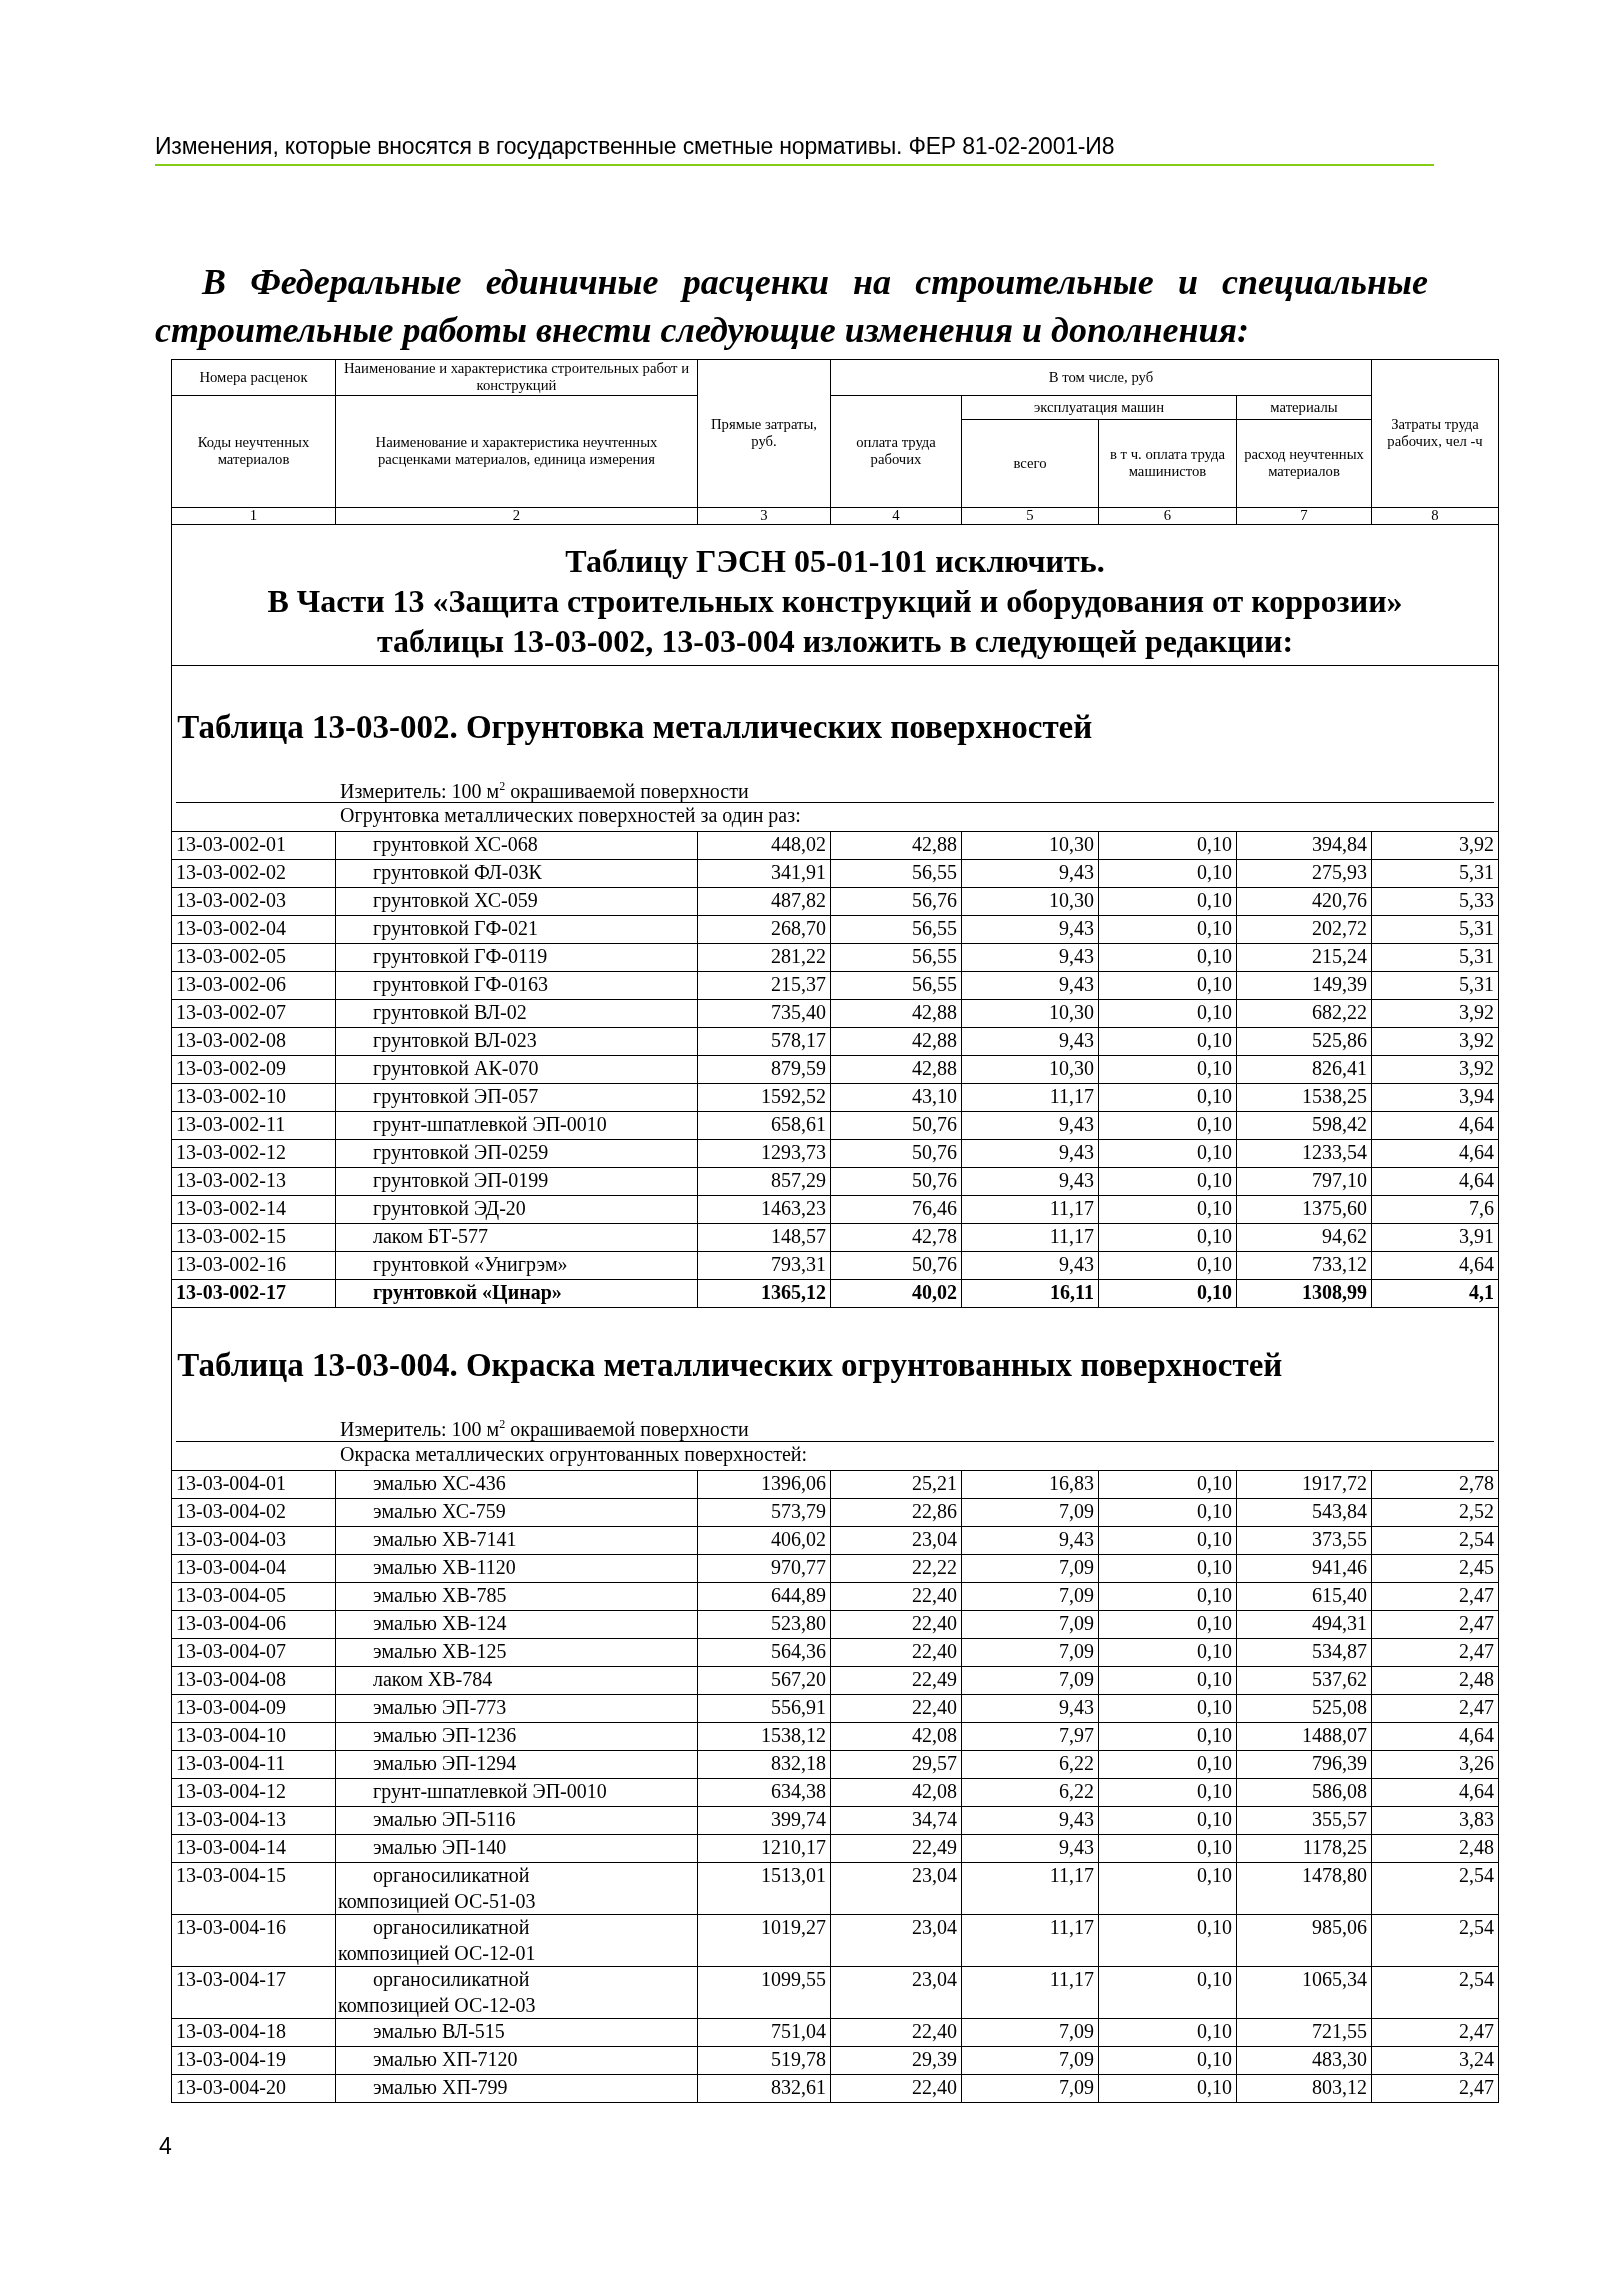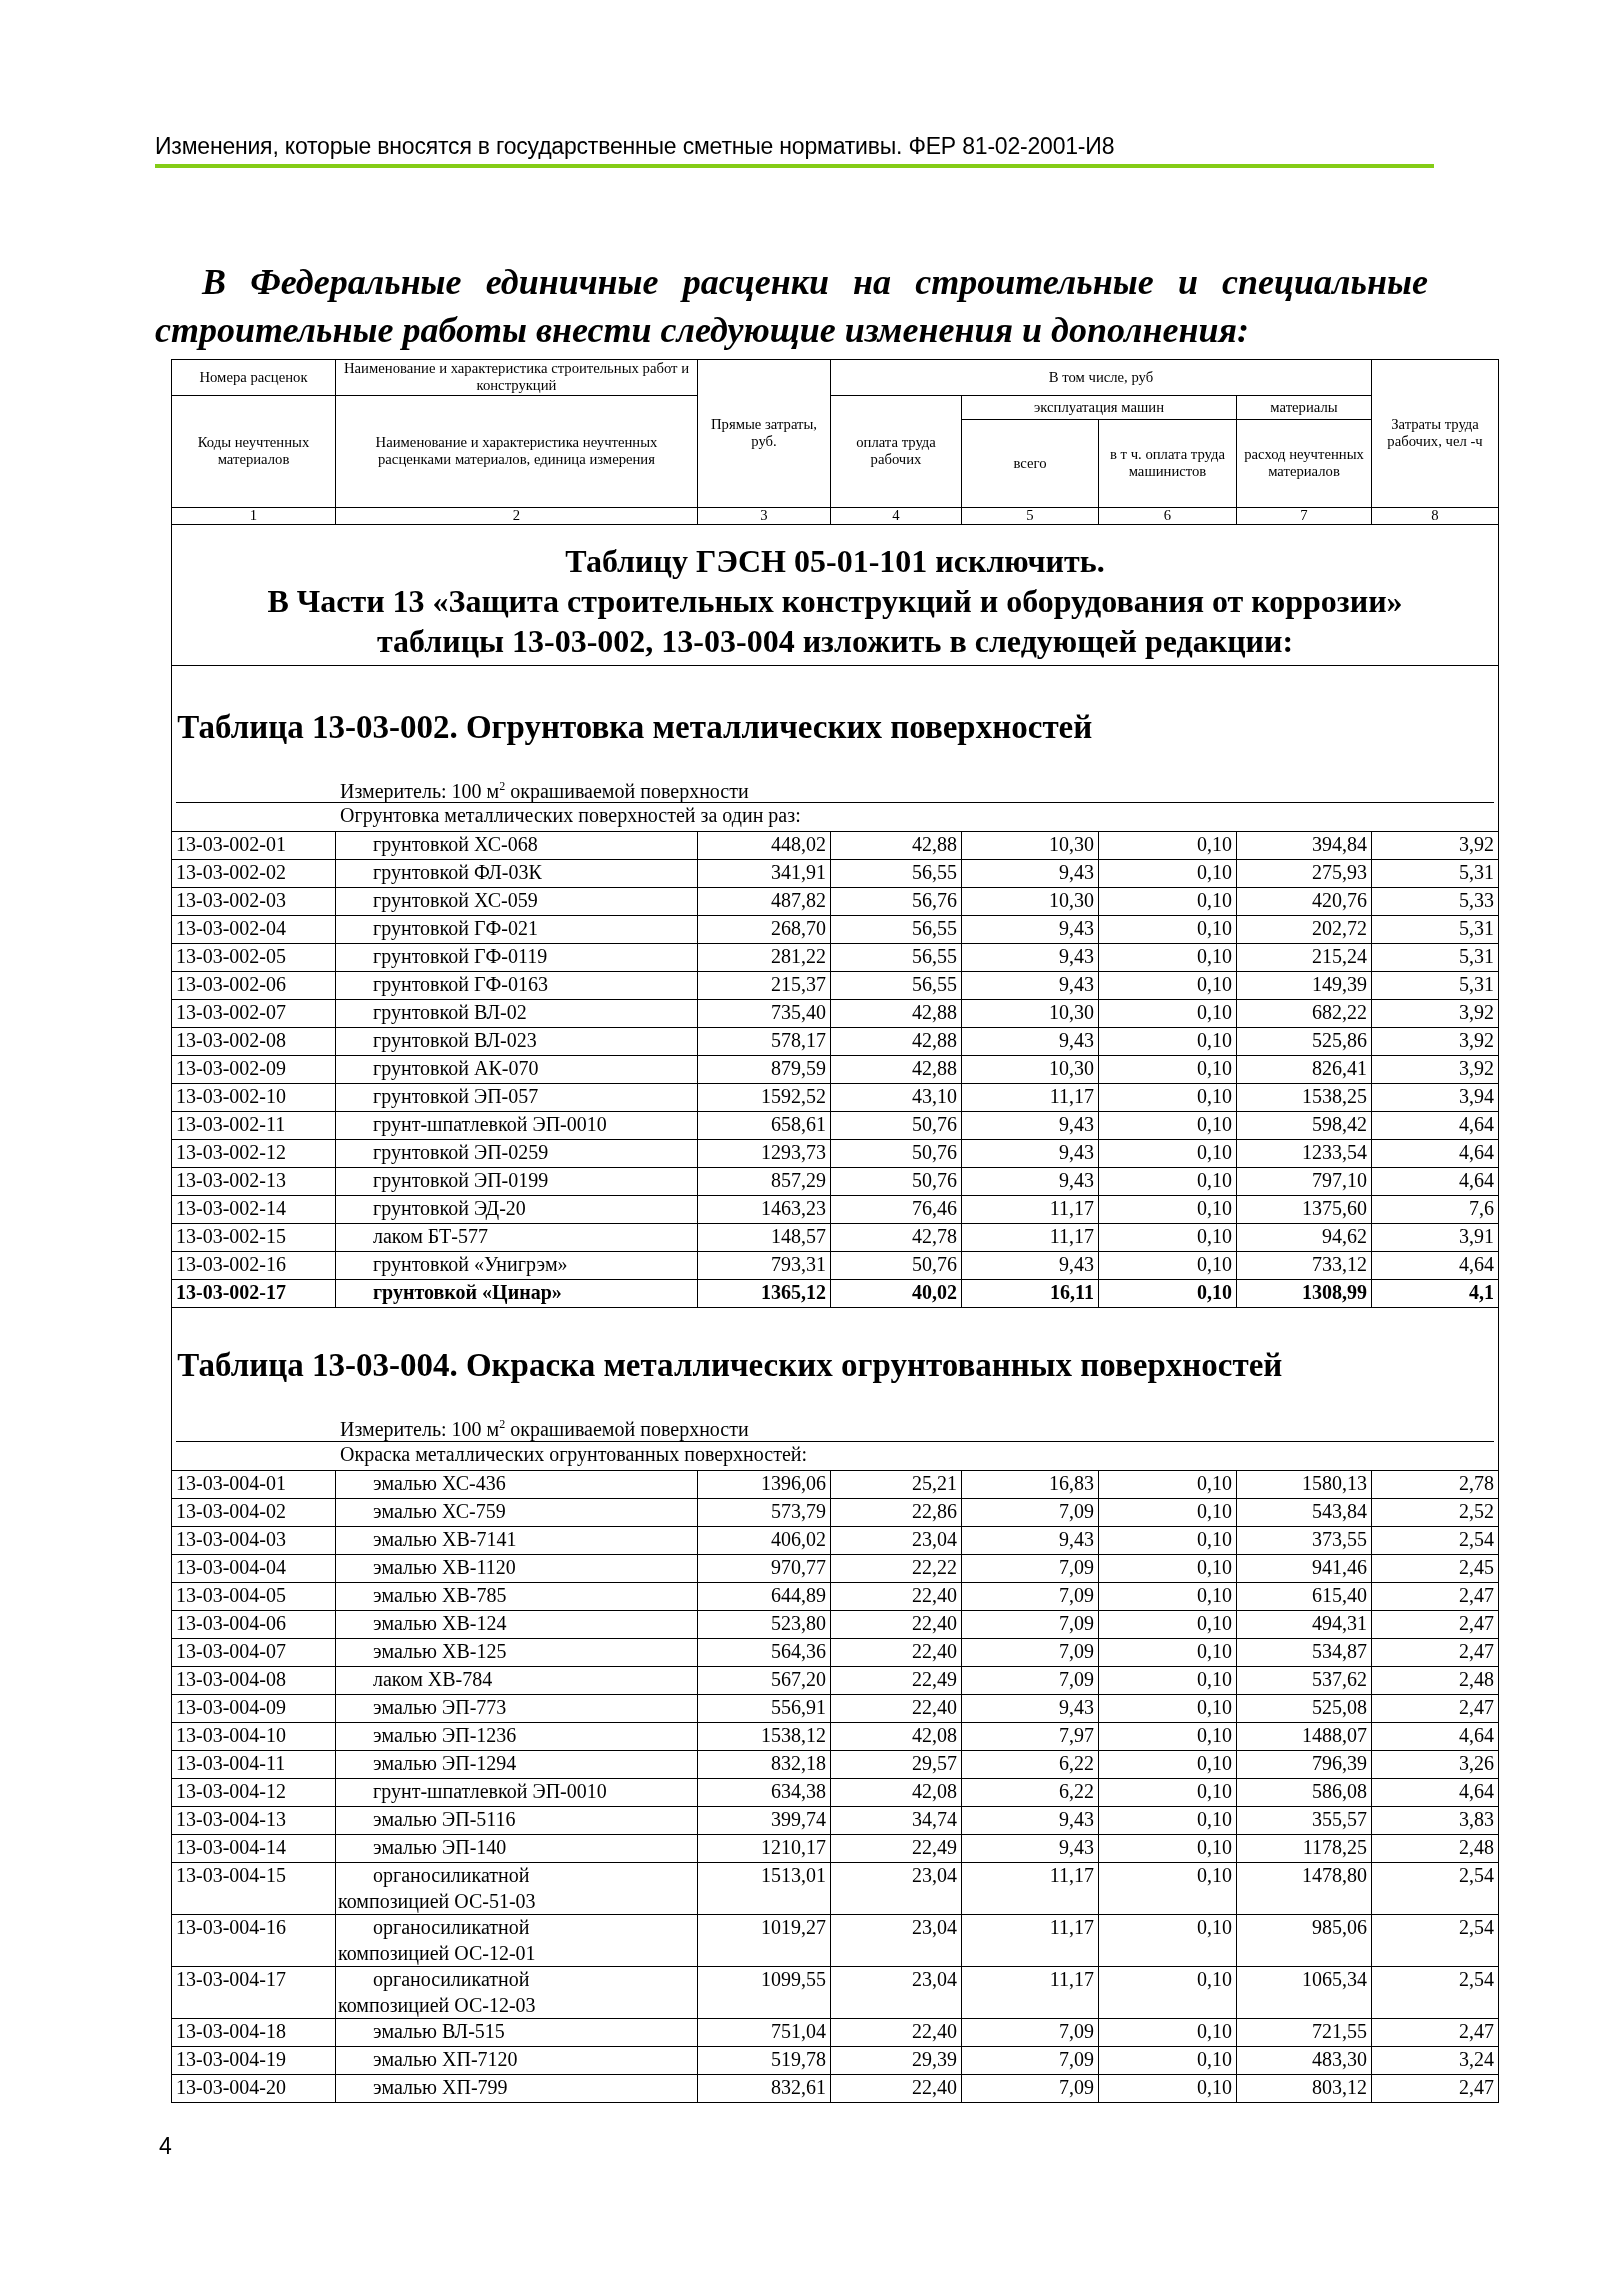--- a/index.html
+++ b/index.html
@@ -4,21 +4,21 @@
 <style>
   html, body { margin: 0; padding: 0; background: #ffffff; }
   body {
     width: 1615px; height: 2295px; position: relative; overflow: hidden;
     font-family: "Liberation Serif", "DejaVu Serif", serif; color: #000;
   }
   .running-head {
     position: absolute; left: 155px; top: 133px; width: 1279px;
     font-family: "Liberation Sans", "DejaVu Sans", sans-serif;
     font-size: 23px; letter-spacing: -0.2px;
-    border-bottom: 4px solid #84cc16; padding-bottom: 4px;
+    border-bottom: 2px solid #84cc16; padding-bottom: 4px;
   }
   .intro {
     position: absolute; left: 155px; top: 221px; width: 1273px;
     font-size: 36px; font-weight: bold; font-style: italic; line-height: 48px;
     text-align: justify; text-align-last: left; text-indent: 47px; margin-top: 37px;
   }
   .main-table {
     position: absolute; left: 171px; top: 359px; width: 1327px;
     border-collapse: collapse; table-layout: fixed;
   }
@@ -284,21 +284,21 @@
           <div class="group">Окраска металлических огрунтованных поверхностей:</div>
         </td>
       </tr>
       <tr class="data-row">
         <td class="code">13-03-004-01</td>
         <td class="name"><span>эмалью ХС-436</span></td>
         <td class="val">1396,06</td>
         <td class="val">25,21</td>
         <td class="val">16,83</td>
         <td class="val">0,10</td>
-        <td class="val">1580,13</td>
+        <td class="val">1917,72</td>
         <td class="val">2,78</td>
       </tr>
       <tr class="data-row">
         <td class="code">13-03-004-02</td>
         <td class="name"><span>эмалью ХС-759</span></td>
         <td class="val">573,79</td>
         <td class="val">22,86</td>
         <td class="val">7,09</td>
         <td class="val">0,10</td>
         <td class="val">543,84</td>

